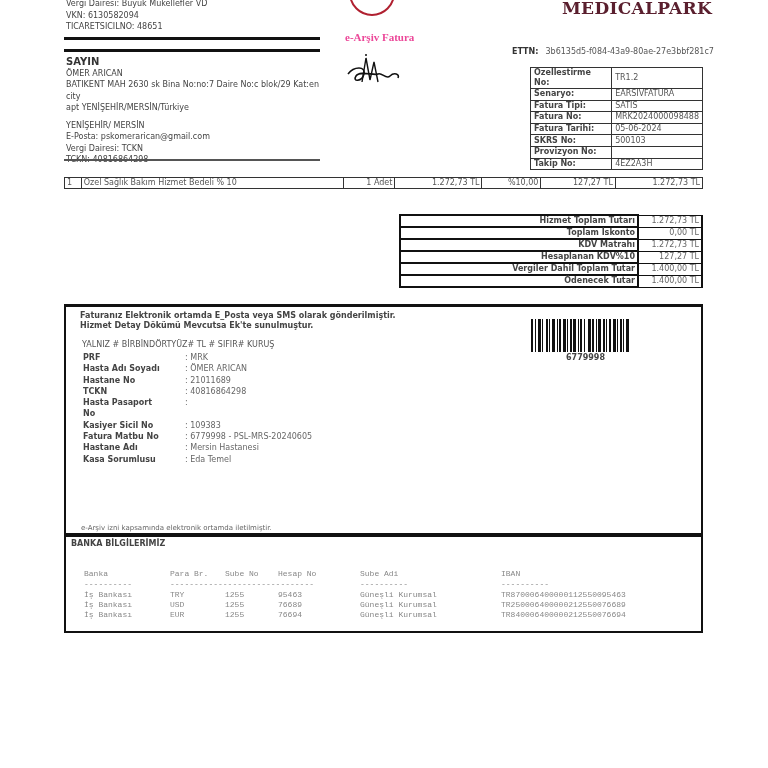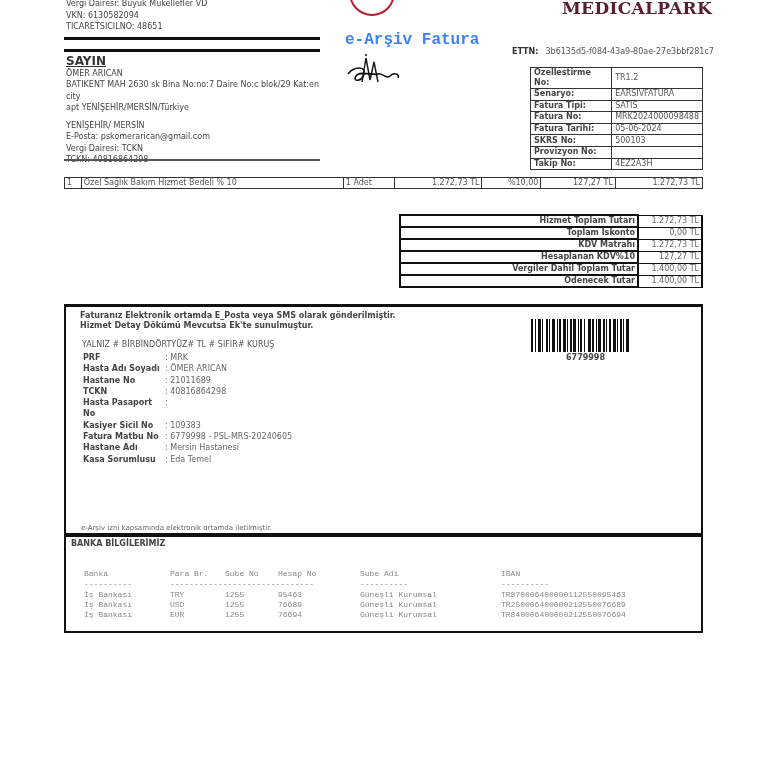--- a/index.html
+++ b/index.html
@@ -2,44 +2,44 @@
 <html><head>
 <meta charset="utf-8">
 <style>
   html, body { margin: 0; padding: 0; background: #ffffff; }
   body { width: 768px; height: 768px; position: relative; overflow: hidden; font-family: "DejaVu Sans", sans-serif; color: #333; }
   .abs { position: absolute; }
   .small { font-size: 8px; line-height: 11.5px; color: #444; }
   .seller { left: 66px; top: -2px; }
   .hr-thick { position: absolute; left: 64px; width: 256px; height: 3px; background: #111; }
   .buyer { left: 66px; top: 56px; width: 260px; }
-  .buyer .title { font-weight: bold; font-size: 12px; color: #333; text-decoration: underline; }
+  .buyer .title { font-weight: bold; font-size: 10px; color: #333; }
   .buyer .gap { height: 6px; }
   .logo-circle { left: 349px; top: -30px; width: 42px; height: 42px; border-radius: 50%; border: 2px solid #b02030; background: #fff; }
-  .earsiv { left: 345px; top: 31px; font-family: Liberation Mono, monospace; font-size: 16px; font-weight: bold; color: #3b82f6; }
+  .earsiv { left: 345px; top: 31px; font-family: Liberation Serif, serif; font-size: 11px; font-weight: bold; color: #ec4899; }
   .brand { left: 562px; top: -2px; font-family: "DejaVu Serif", serif; font-size: 17px; font-weight: bold; color: #5a1f2e; letter-spacing: 0.3px; }
   .ettn { left: 512px; top: 47px; font-size: 8px; color: #555; }
   .ettn b { color: #333; margin-right: 7px; }
   table { border-collapse: collapse; }
   .info-table { left: 530px; top: 67px; width: 173px; font-size: 8px; }
   .info-table td { border: 1px solid #333; padding: 0 3px; height: 10.6px; line-height: 10px; color: #555; }
   .info-table td.k { font-weight: bold; color: #444; width: 76px; }
   .items { left: 64px; top: 177px; width: 639px; font-size: 8px; }
   .items th { border: 2px solid #111; font-weight: bold; color: #444; height: 20px; padding: 0 2px; }
   .items td { border: 1px solid #333; height: 10px; line-height: 10px; padding: 0 2px; color: #555; }
   .items th.sira { text-align: left; font-size: 7px; line-height: 8px; width: 27px; }
   .totals { left: 399px; top: 214px; width: 304px; font-size: 8px; }
   .totals td { border: 2px solid #111; height: 10px; line-height: 10px; padding: 0 2px; }
   .totals td.k { text-align: right; font-weight: bold; color: #444; width: 232px; }
   .totals td.v { text-align: right; color: #666; border-width: 1px 2px 1px 1px; }
   .notes { left: 64px; top: 304px; width: 635px; height: 226px; border: 2px solid #111; border-top-width: 3px; }
   .notes .msg { position: absolute; left: 14px; top: 4px; font-size: 8px; font-weight: bold; color: #444; line-height: 10px; }
   .notes .words { position: absolute; left: 16px; top: 33px; font-size: 8px; color: #555; }
   .kv { position: absolute; left: 17px; top: 45px; font-size: 8px; line-height: 11.3px; }
-  .kv .row { display: flex; }
+  .kv .row { display: flex; gap: 20px; }
   .kv .k { width: 82px; font-weight: bold; color: #444; }
   .kv .v { color: #666; }
   .notes .foot { position: absolute; left: 15px; top: 217px; font-size: 7px; color: #666; }
   .barcode { position: absolute; left: 465px; top: 12px; width: 110px; height: 33px; display: flex; align-items: stretch; gap: 0; }
   .barcode span { background: #111; display: block; }
   .barcode-num { position: absolute; left: 500px; top: 46px; font-size: 8px; font-weight: bold; color: #444; }
   .bank { left: 64px; top: 534px; width: 635px; height: 94px; border: 2px solid #111; border-top-width: 3px; }
   .bank .title { position: absolute; left: 5px; top: 2px; font-size: 8px; font-weight: bold; color: #444; }
   .bank pre { position: absolute; left: 2px; top: 16px; margin: 16px; font-family: "Liberation Mono", monospace; font-size: 8px; line-height: 10.3px; color: #888; }
   .sig { left: 344px; top: 52px; }
@@ -119,21 +119,21 @@
         <td>4EZ2A3H</td>
       </tr>
 </tbody>
   </table>
 
 <table class="abs items">
   <tbody>
   <tr>
     <td>1</td>
     <td>Özel Sağlık Bakım Hizmet Bedeli % 10</td>
-    <td style="text-align:left;">1 Adet</td>
+    <td style="text-align:right;">1 Adet</td>
     <td style="text-align:right;">1.272,73 TL</td>
     <td style="text-align:right;">%10,00</td>
     <td style="text-align:right;">127,27 TL</td>
     <td style="text-align:right;">1.272,73 TL</td>
   </tr>
 </tbody>
   </table>
 
 <table class="abs totals">
   <tbody>

